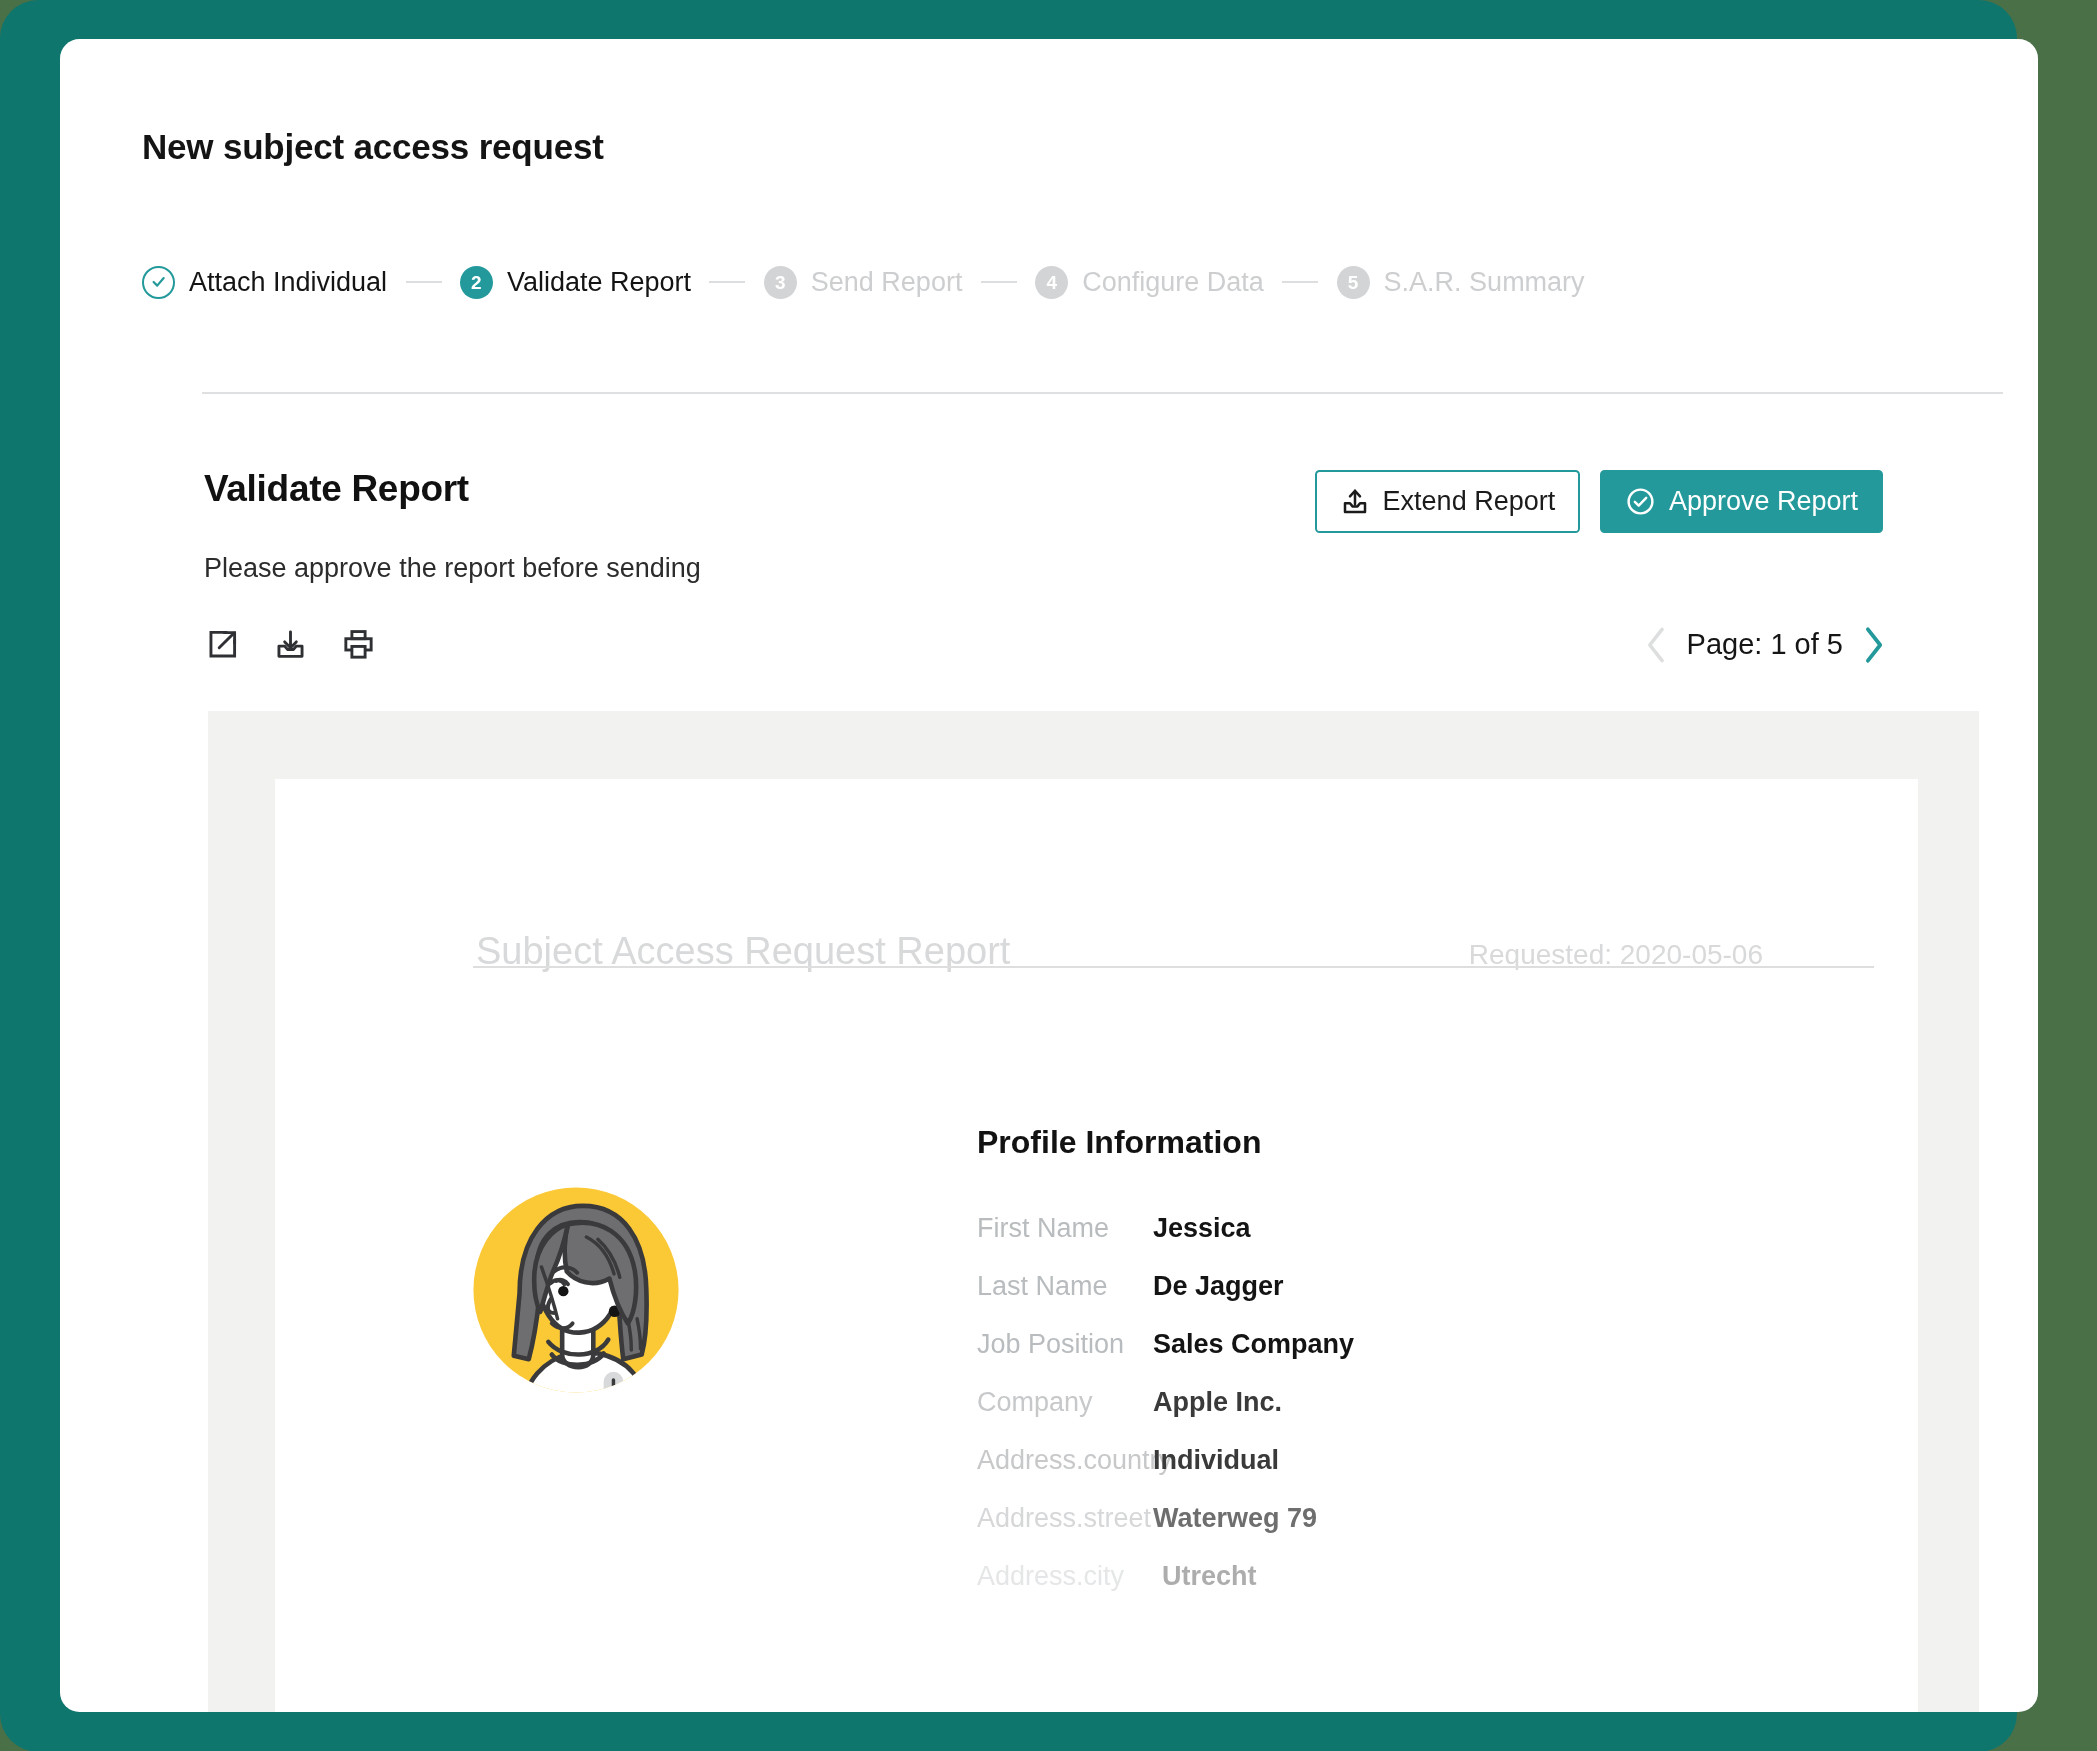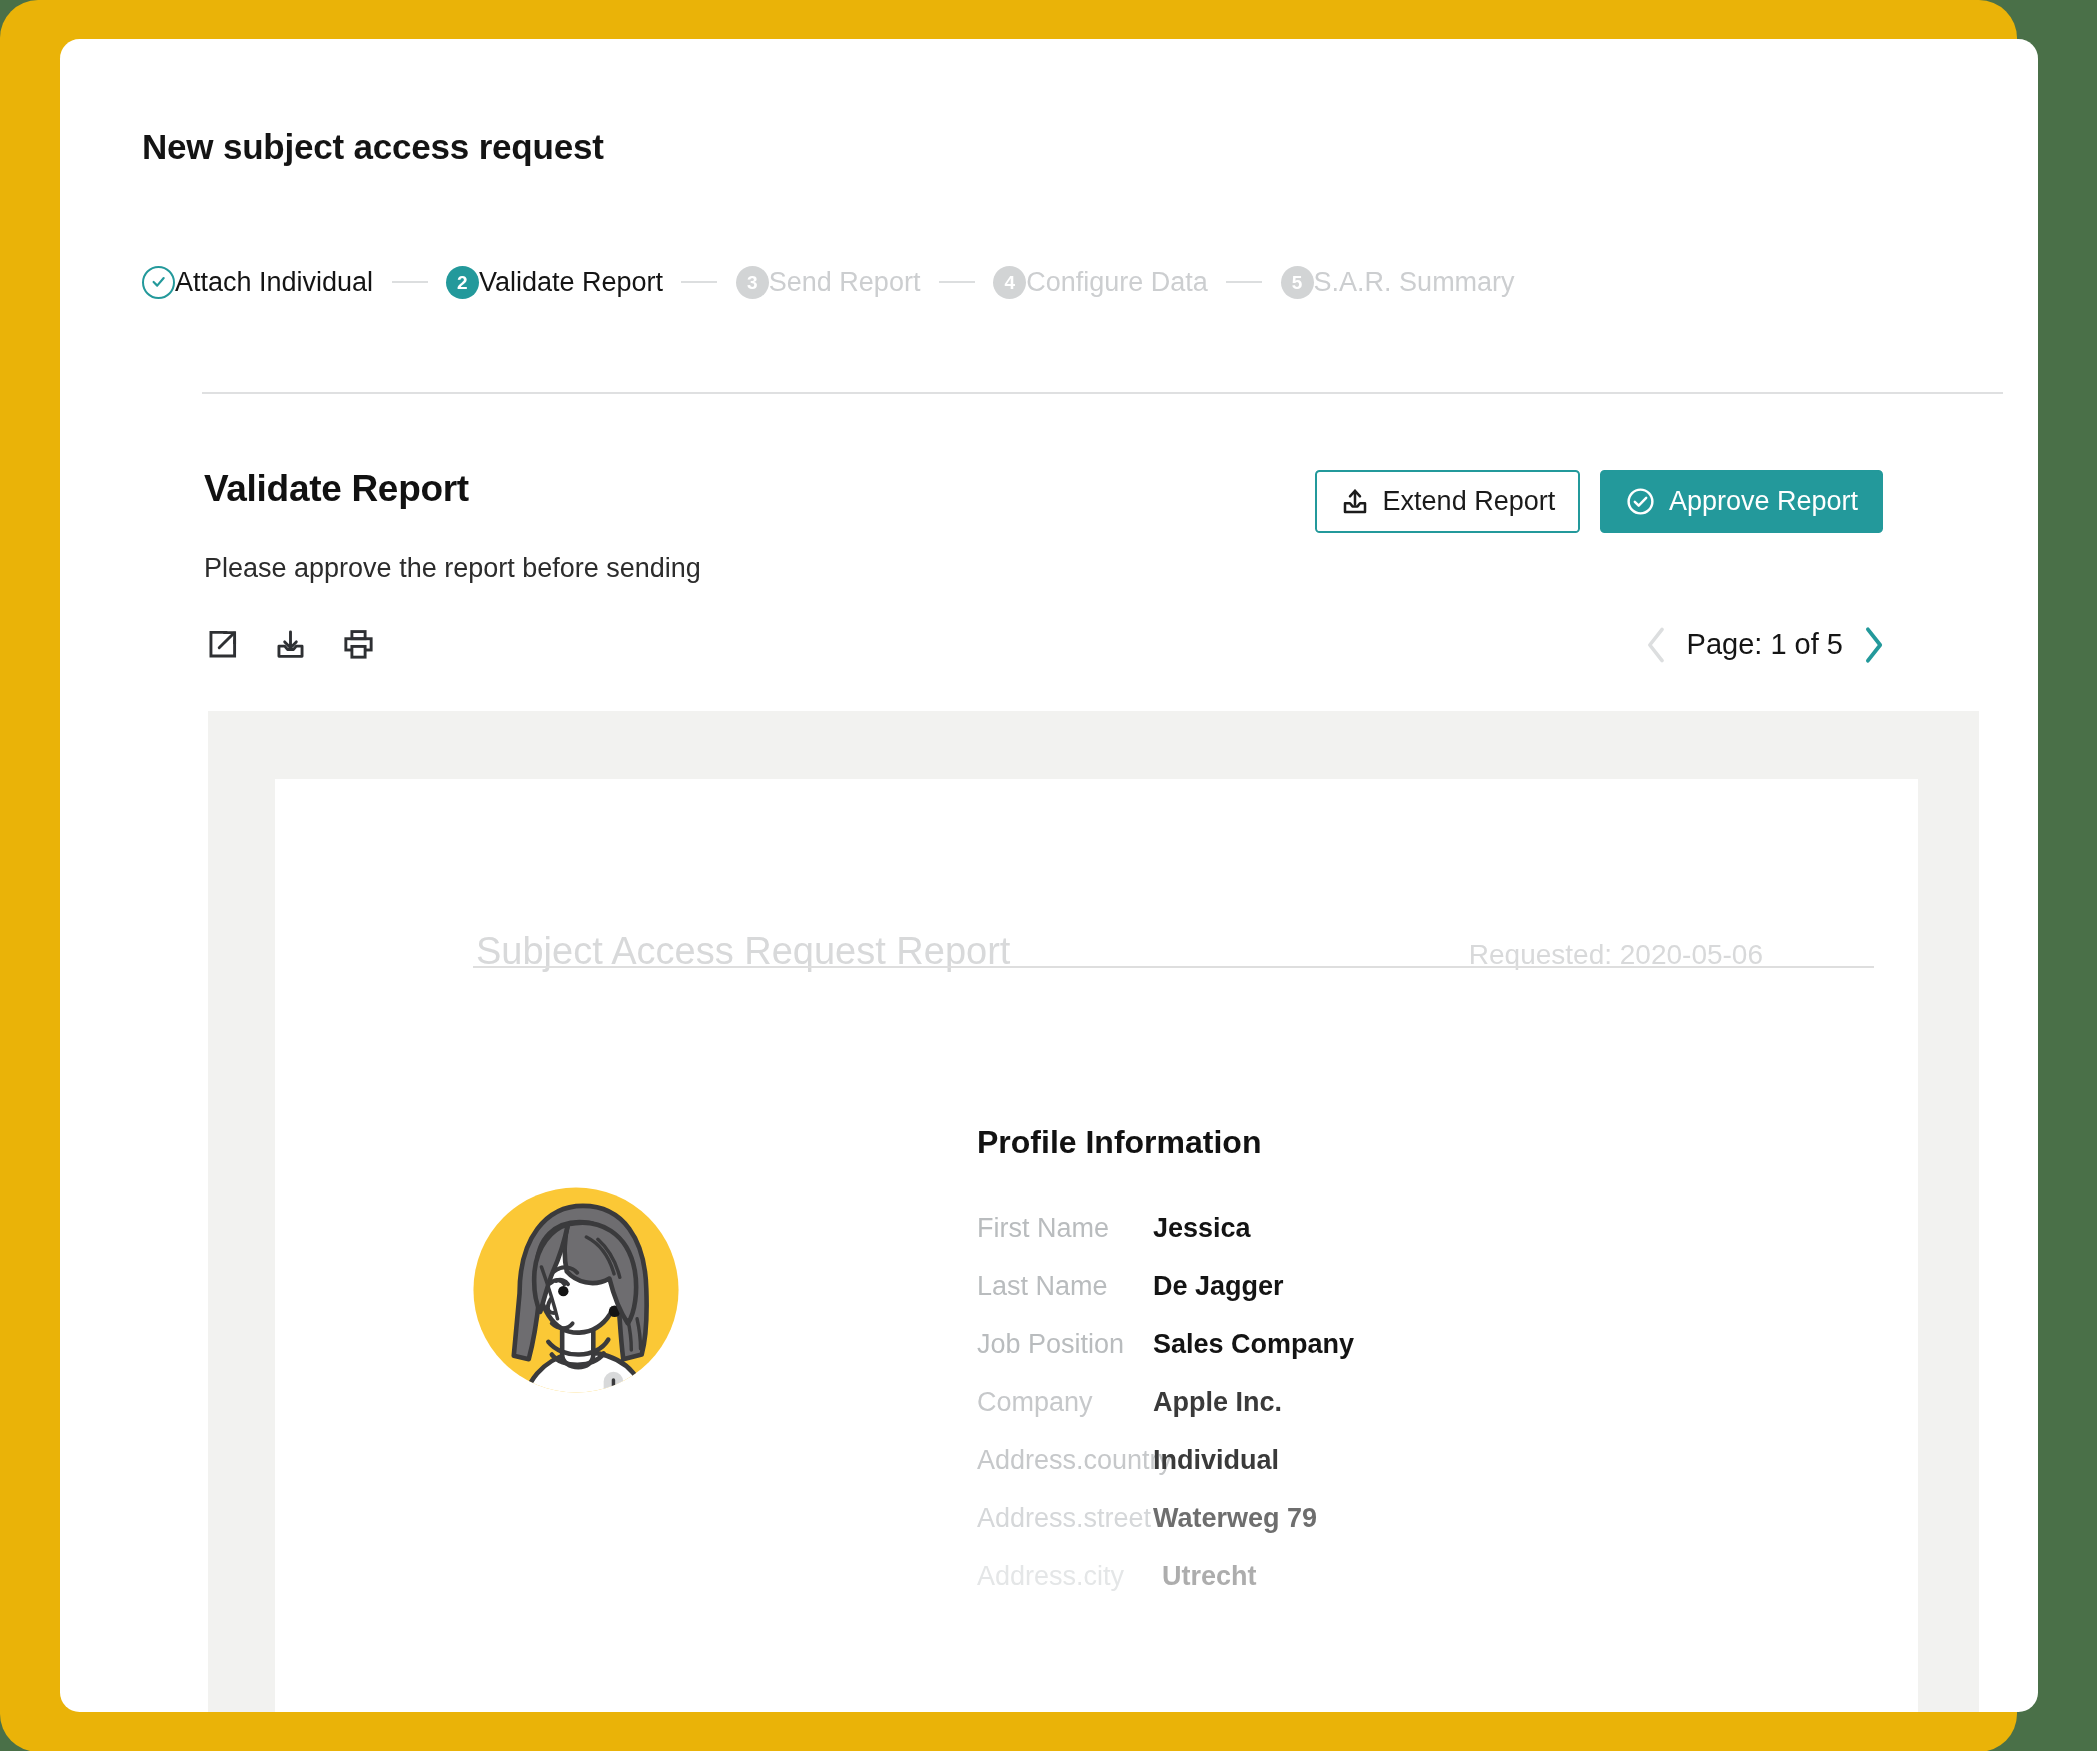--- a/index.html
+++ b/index.html
@@ -13,21 +13,21 @@
     font-family: "Liberation Sans", sans-serif;
     overflow: hidden;
   }
 
   
   #frame {
     position: absolute;
     left: 0; top: 0;
     width: 2017px;
     height: 1752px;
-    background: #eab308;
+    background: #0f766e;
     border-radius: 38px;
     box-sizing: border-box;
   }
 
   
   #card {
     position: absolute;
     left: 60px;
     top: 39px;
     width: 1978px;
@@ -88,20 +88,21 @@
     line-height: 1;
   }
   .step.active .step-marker-num { color: #ffffff; }
   .step.future .step-marker-num { color: #ffffff; }
   .step-check {
     width: 17.3px;
     height: 17.3px;
     display: block;
   }
   .step-label {
+    margin-left: 14px;
     font-size: 27px;
     color: #141414;
     white-space: nowrap;
     line-height: 1;
   }
   .step.future .step-label { color: #ccced0; }
   .step-sep {
     width: 36px;
     height: 2.9px;
     background: #dcdedf;

